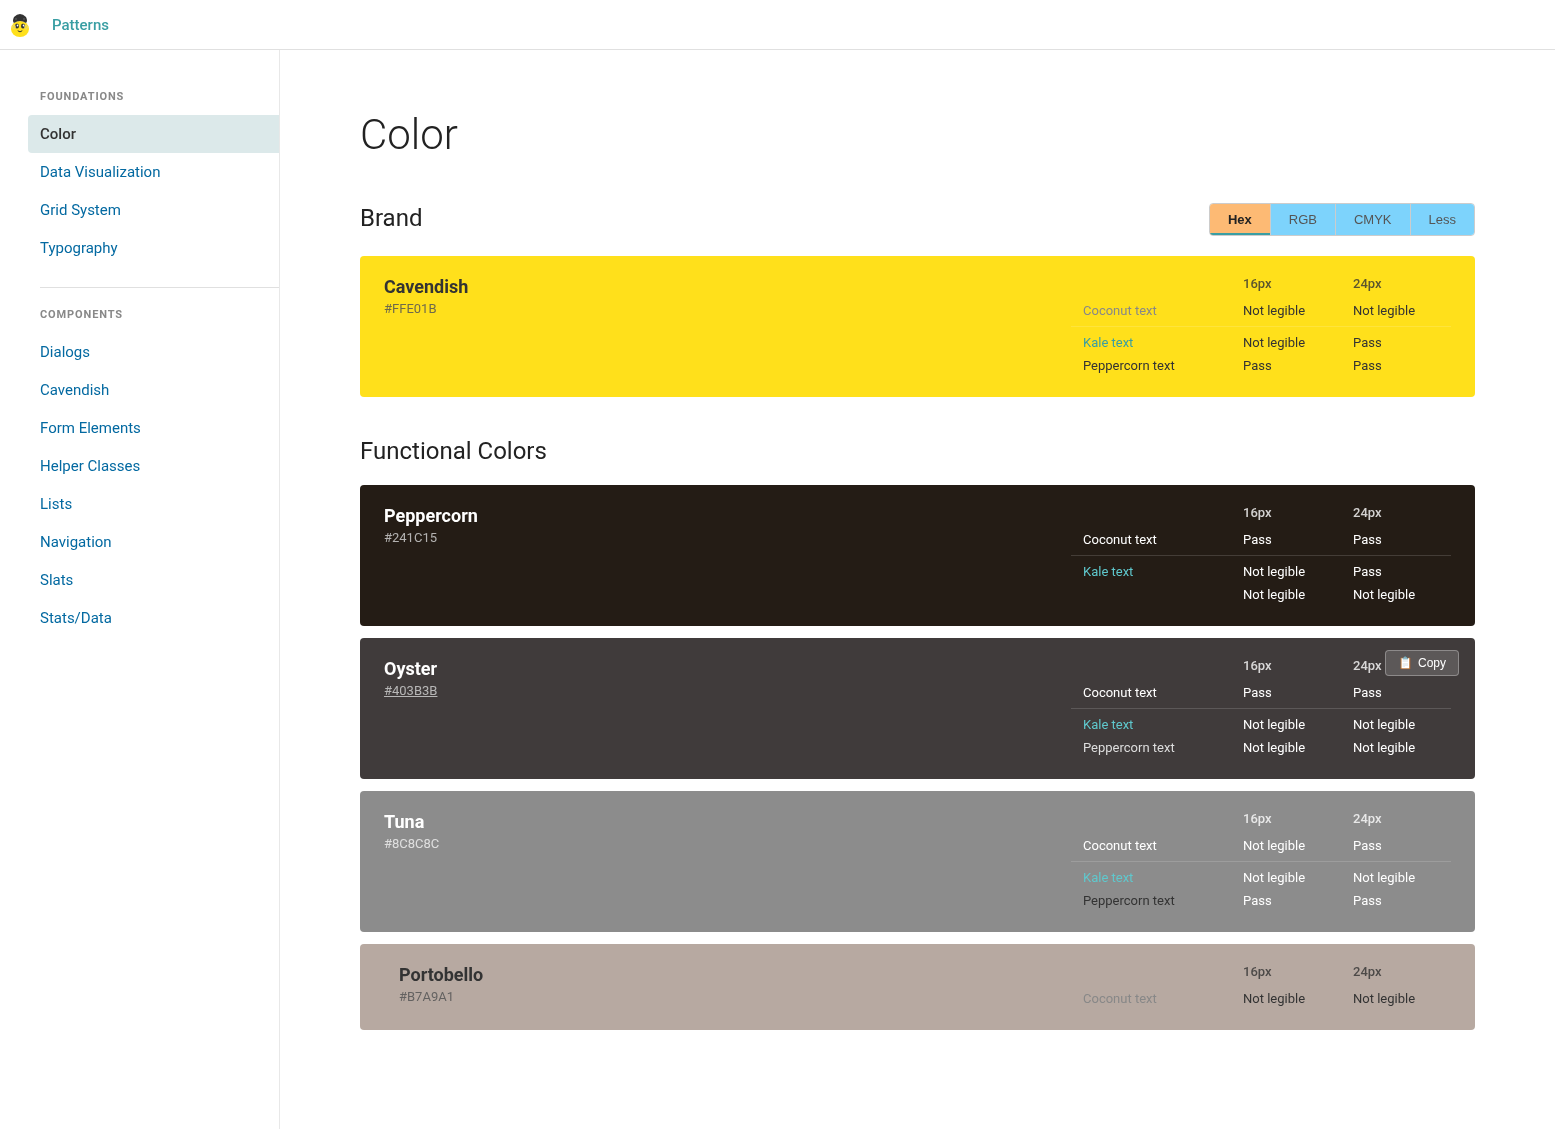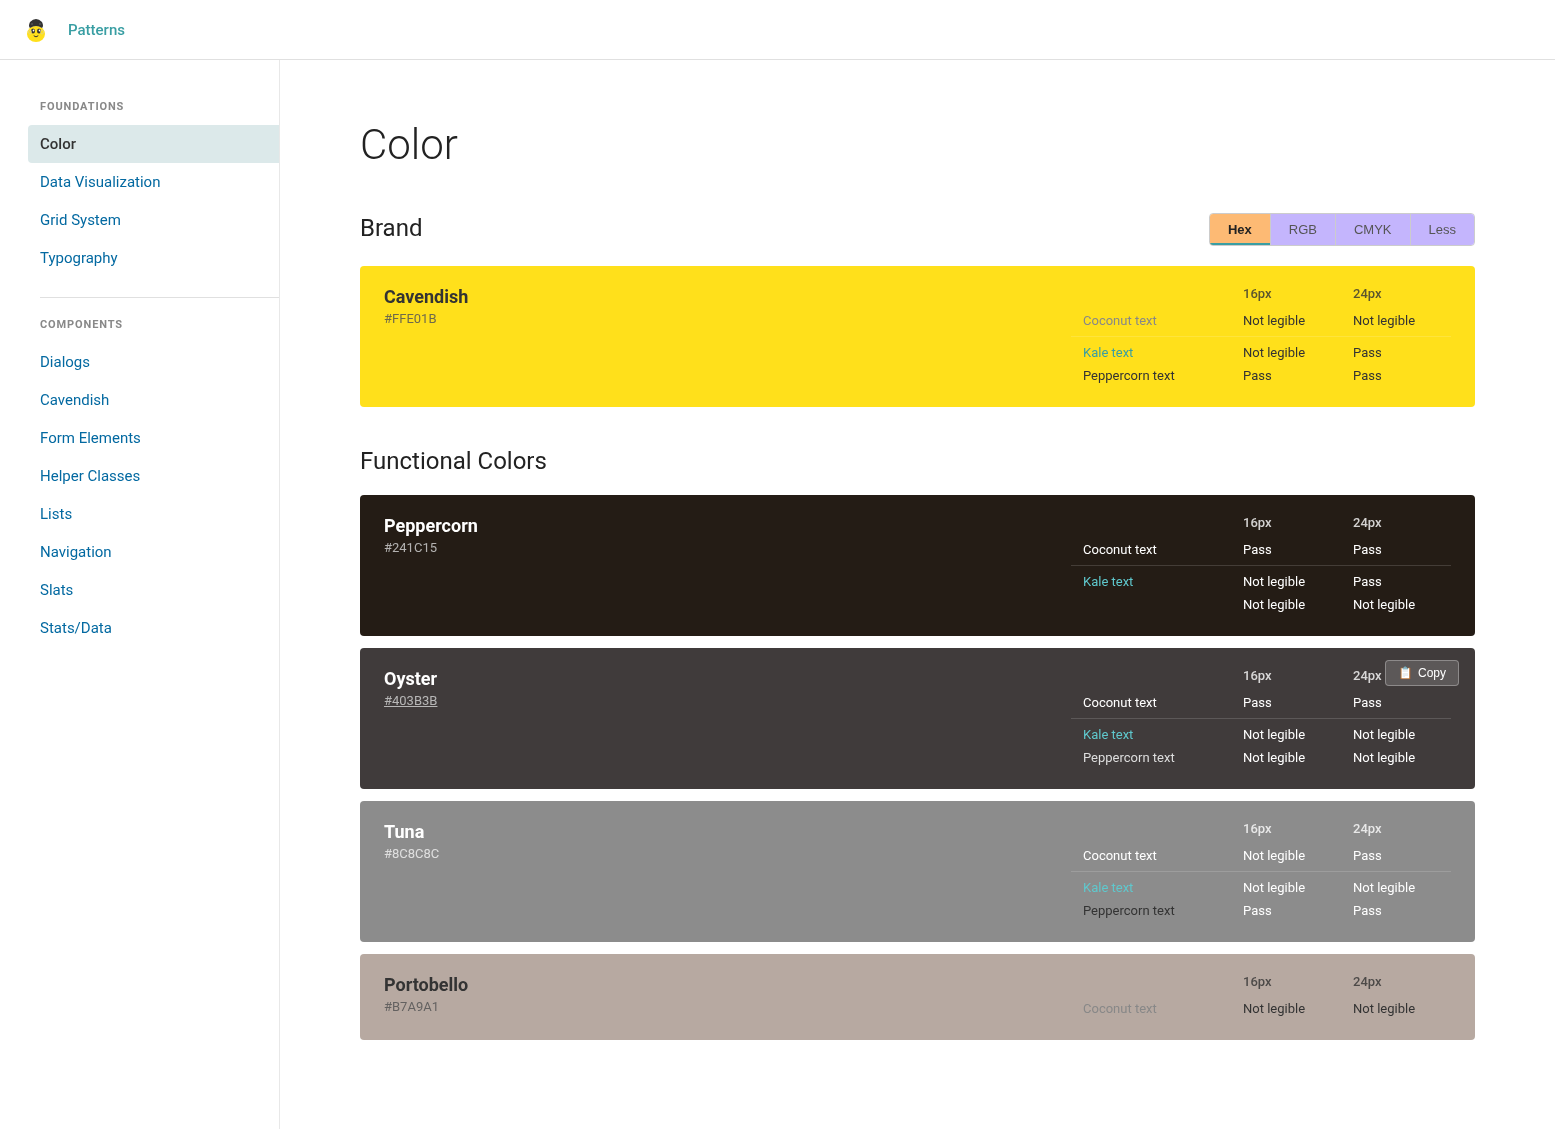--- a/index.html
+++ b/index.html
@@ -2,23 +2,23 @@
 <html><head>
   <meta charset="utf-8">
   <style>
     * { box-sizing: border-box; margin: 0; padding: 0; }
     body { font-family: -apple-system, BlinkMacSystemFont, 'Segoe UI', Roboto, sans-serif; background: #fff; color: #333; font-size: 14px; }
 
     
     .header {
       display: flex;
       align-items: center;
-      height: 60px;
+      height: 50px;
       border-bottom: 1px solid #e0e0e0;
-      padding: 0 20px;
+      padding: 0 4px;
       gap: 16px;
     }
     .header-logo {
       width: 32px;
       height: 32px;
     }
     .header-nav-link {
       color: #399EA3;
       font-size: 15px;
       font-weight: 500;
@@ -100,21 +100,21 @@
       border: 1px solid #ccc;
       border-radius: 4px;
       overflow: hidden;
       float: right;
       margin-top: 4px;
     }
     .format-tab {
       padding: 8px 18px;
       font-size: 13px;
       cursor: pointer;
-      background: #c4b5fd;
+      background: #7dd3fc;
       border: none;
       border-right: 1px solid #ccc;
       color: #555;
     }
     .format-tab:last-child {
       border-right: none;
     }
     .format-tab.active {
       background: #fdba74;
       color: #222;
@@ -221,20 +221,21 @@
     .swatch-tuna .swatch-hex { color: #eee; }
     .swatch-tuna .swatch-table { color: #fff; }
     .swatch-tuna .coconut-text { color: #fff; }
     .swatch-tuna .kale-text { color: #5FC8CD; }
     .swatch-tuna .peppercorn-text { color: #333; }
 
     
     .swatch-portobello {
       background: #B7A9A1;
       color: #333;
+      padding-left: 15px;
     }
     .swatch-portobello .swatch-name { color: #333; }
     .swatch-portobello .swatch-hex { color: #555; }
     .swatch-portobello .swatch-table { color: #333; }
     .swatch-portobello .coconut-text { color: #888; }
 
     
     .copy-btn {
       display: flex;
       align-items: center;

